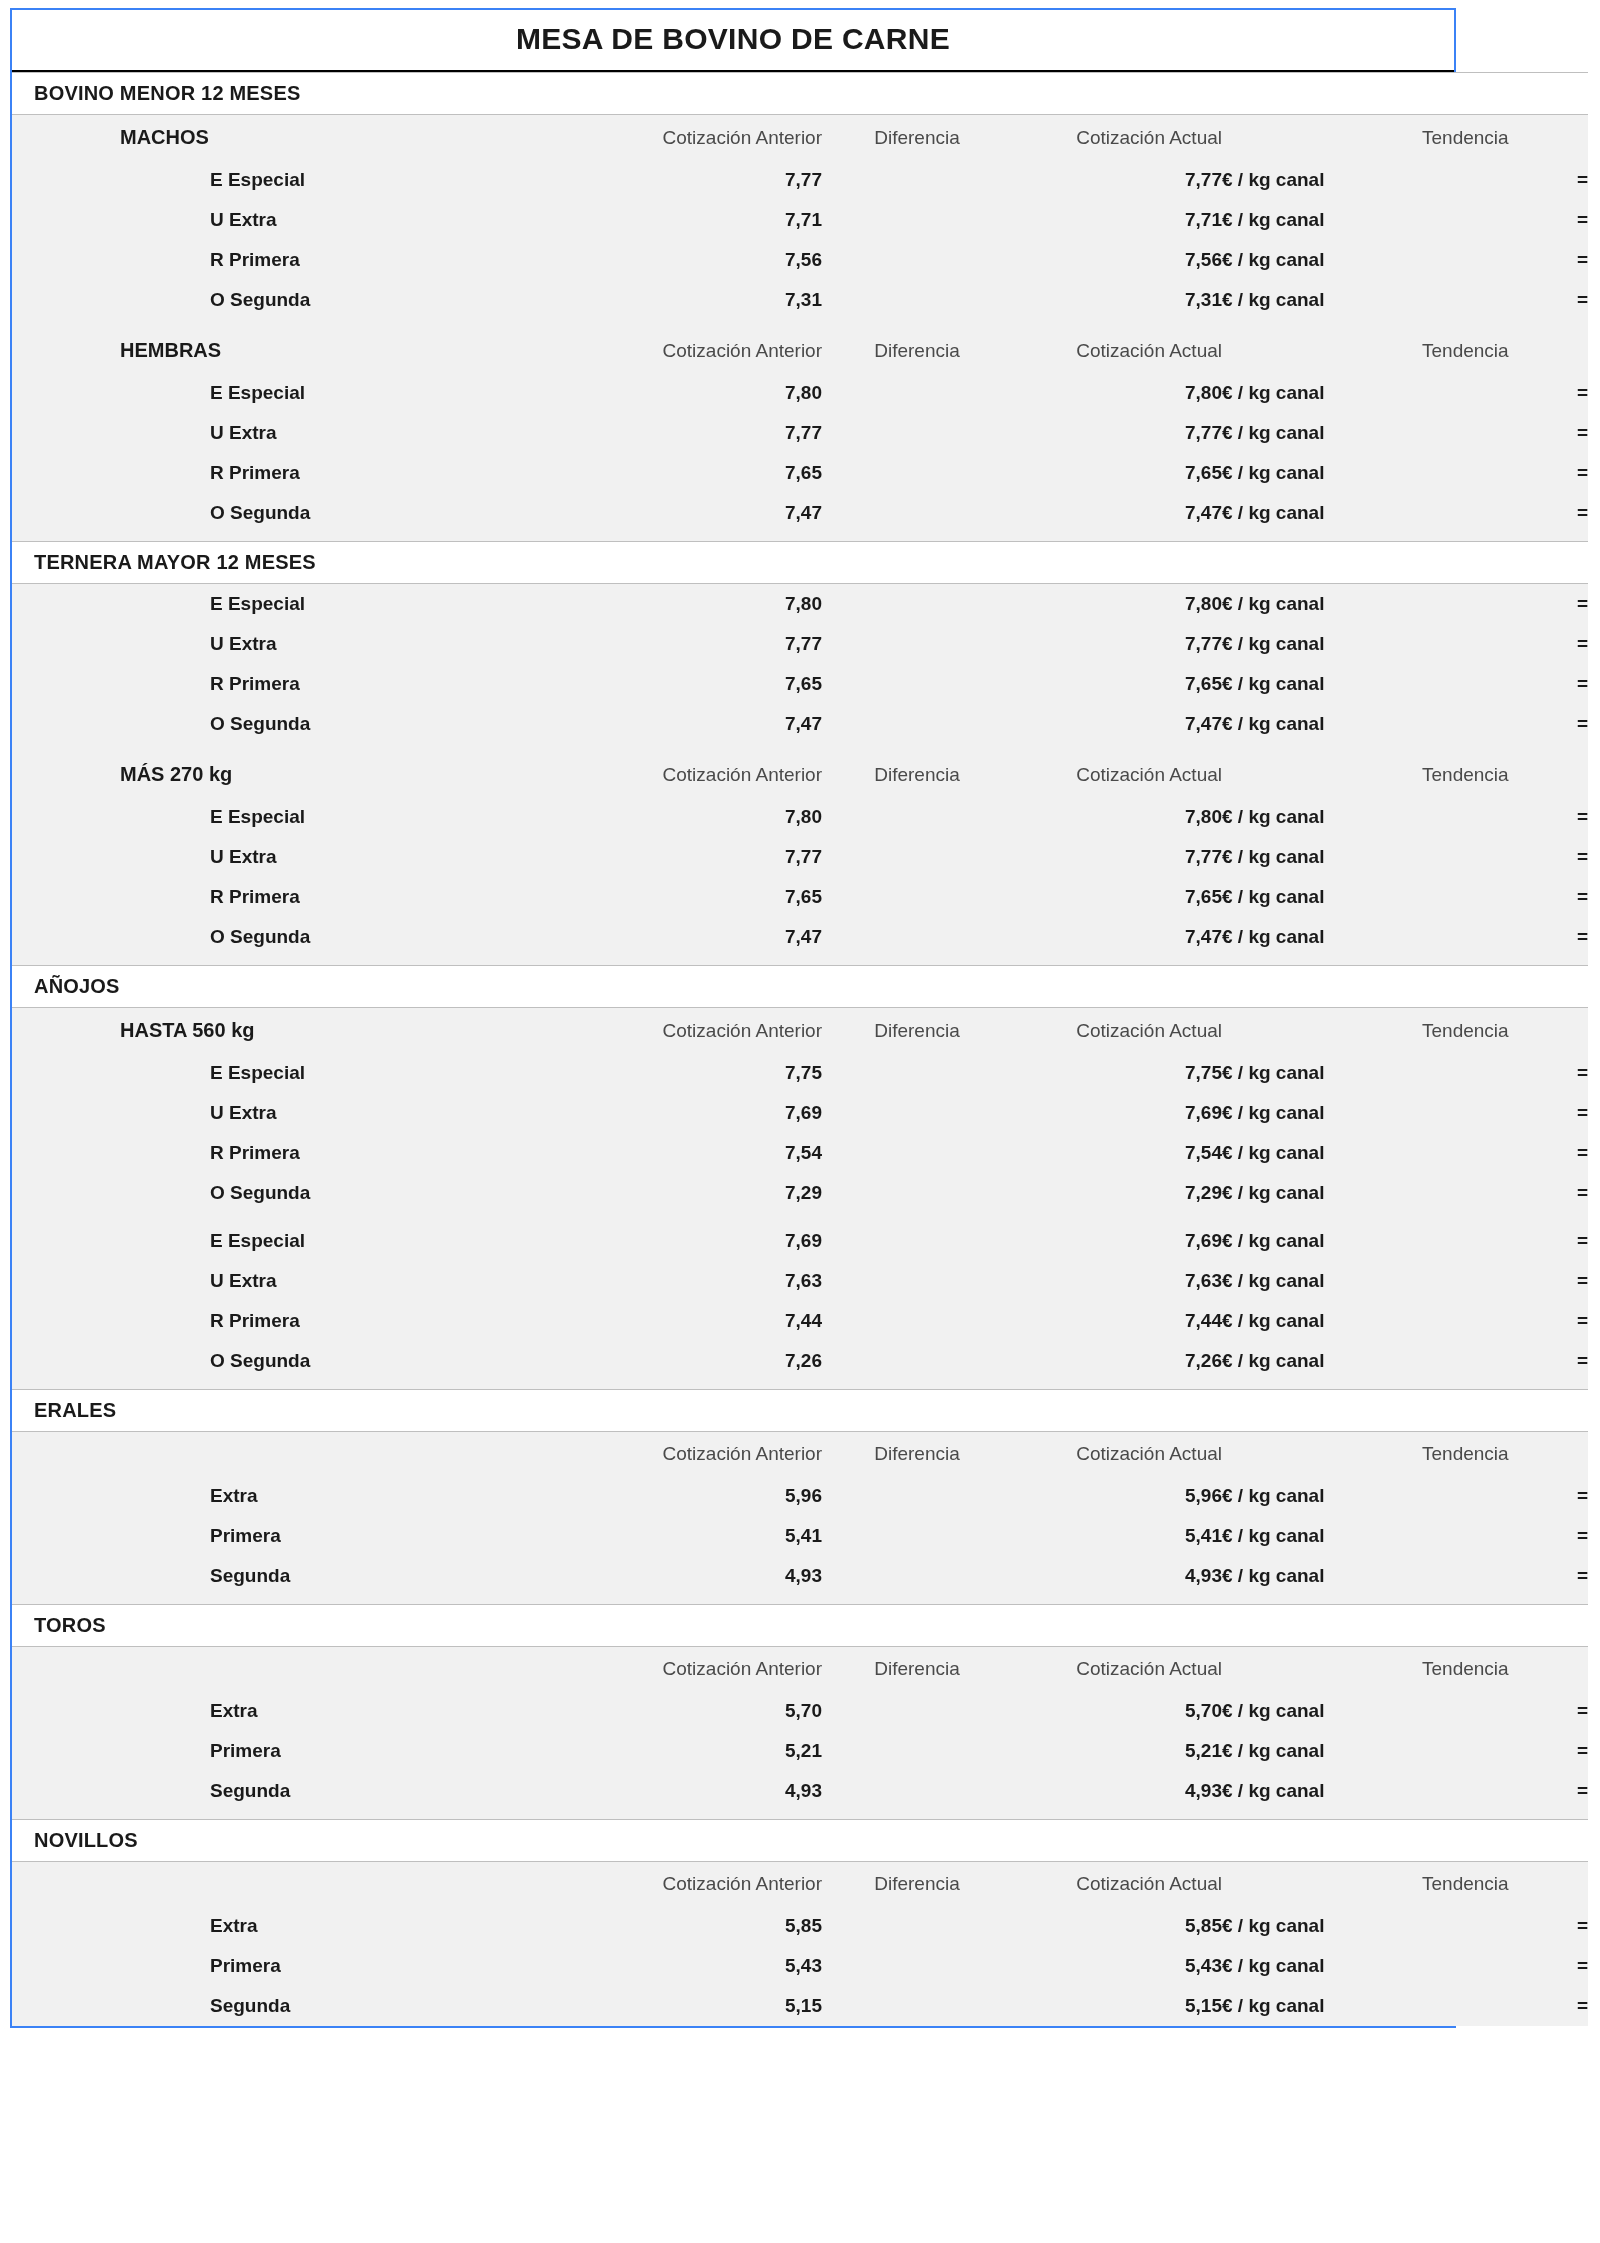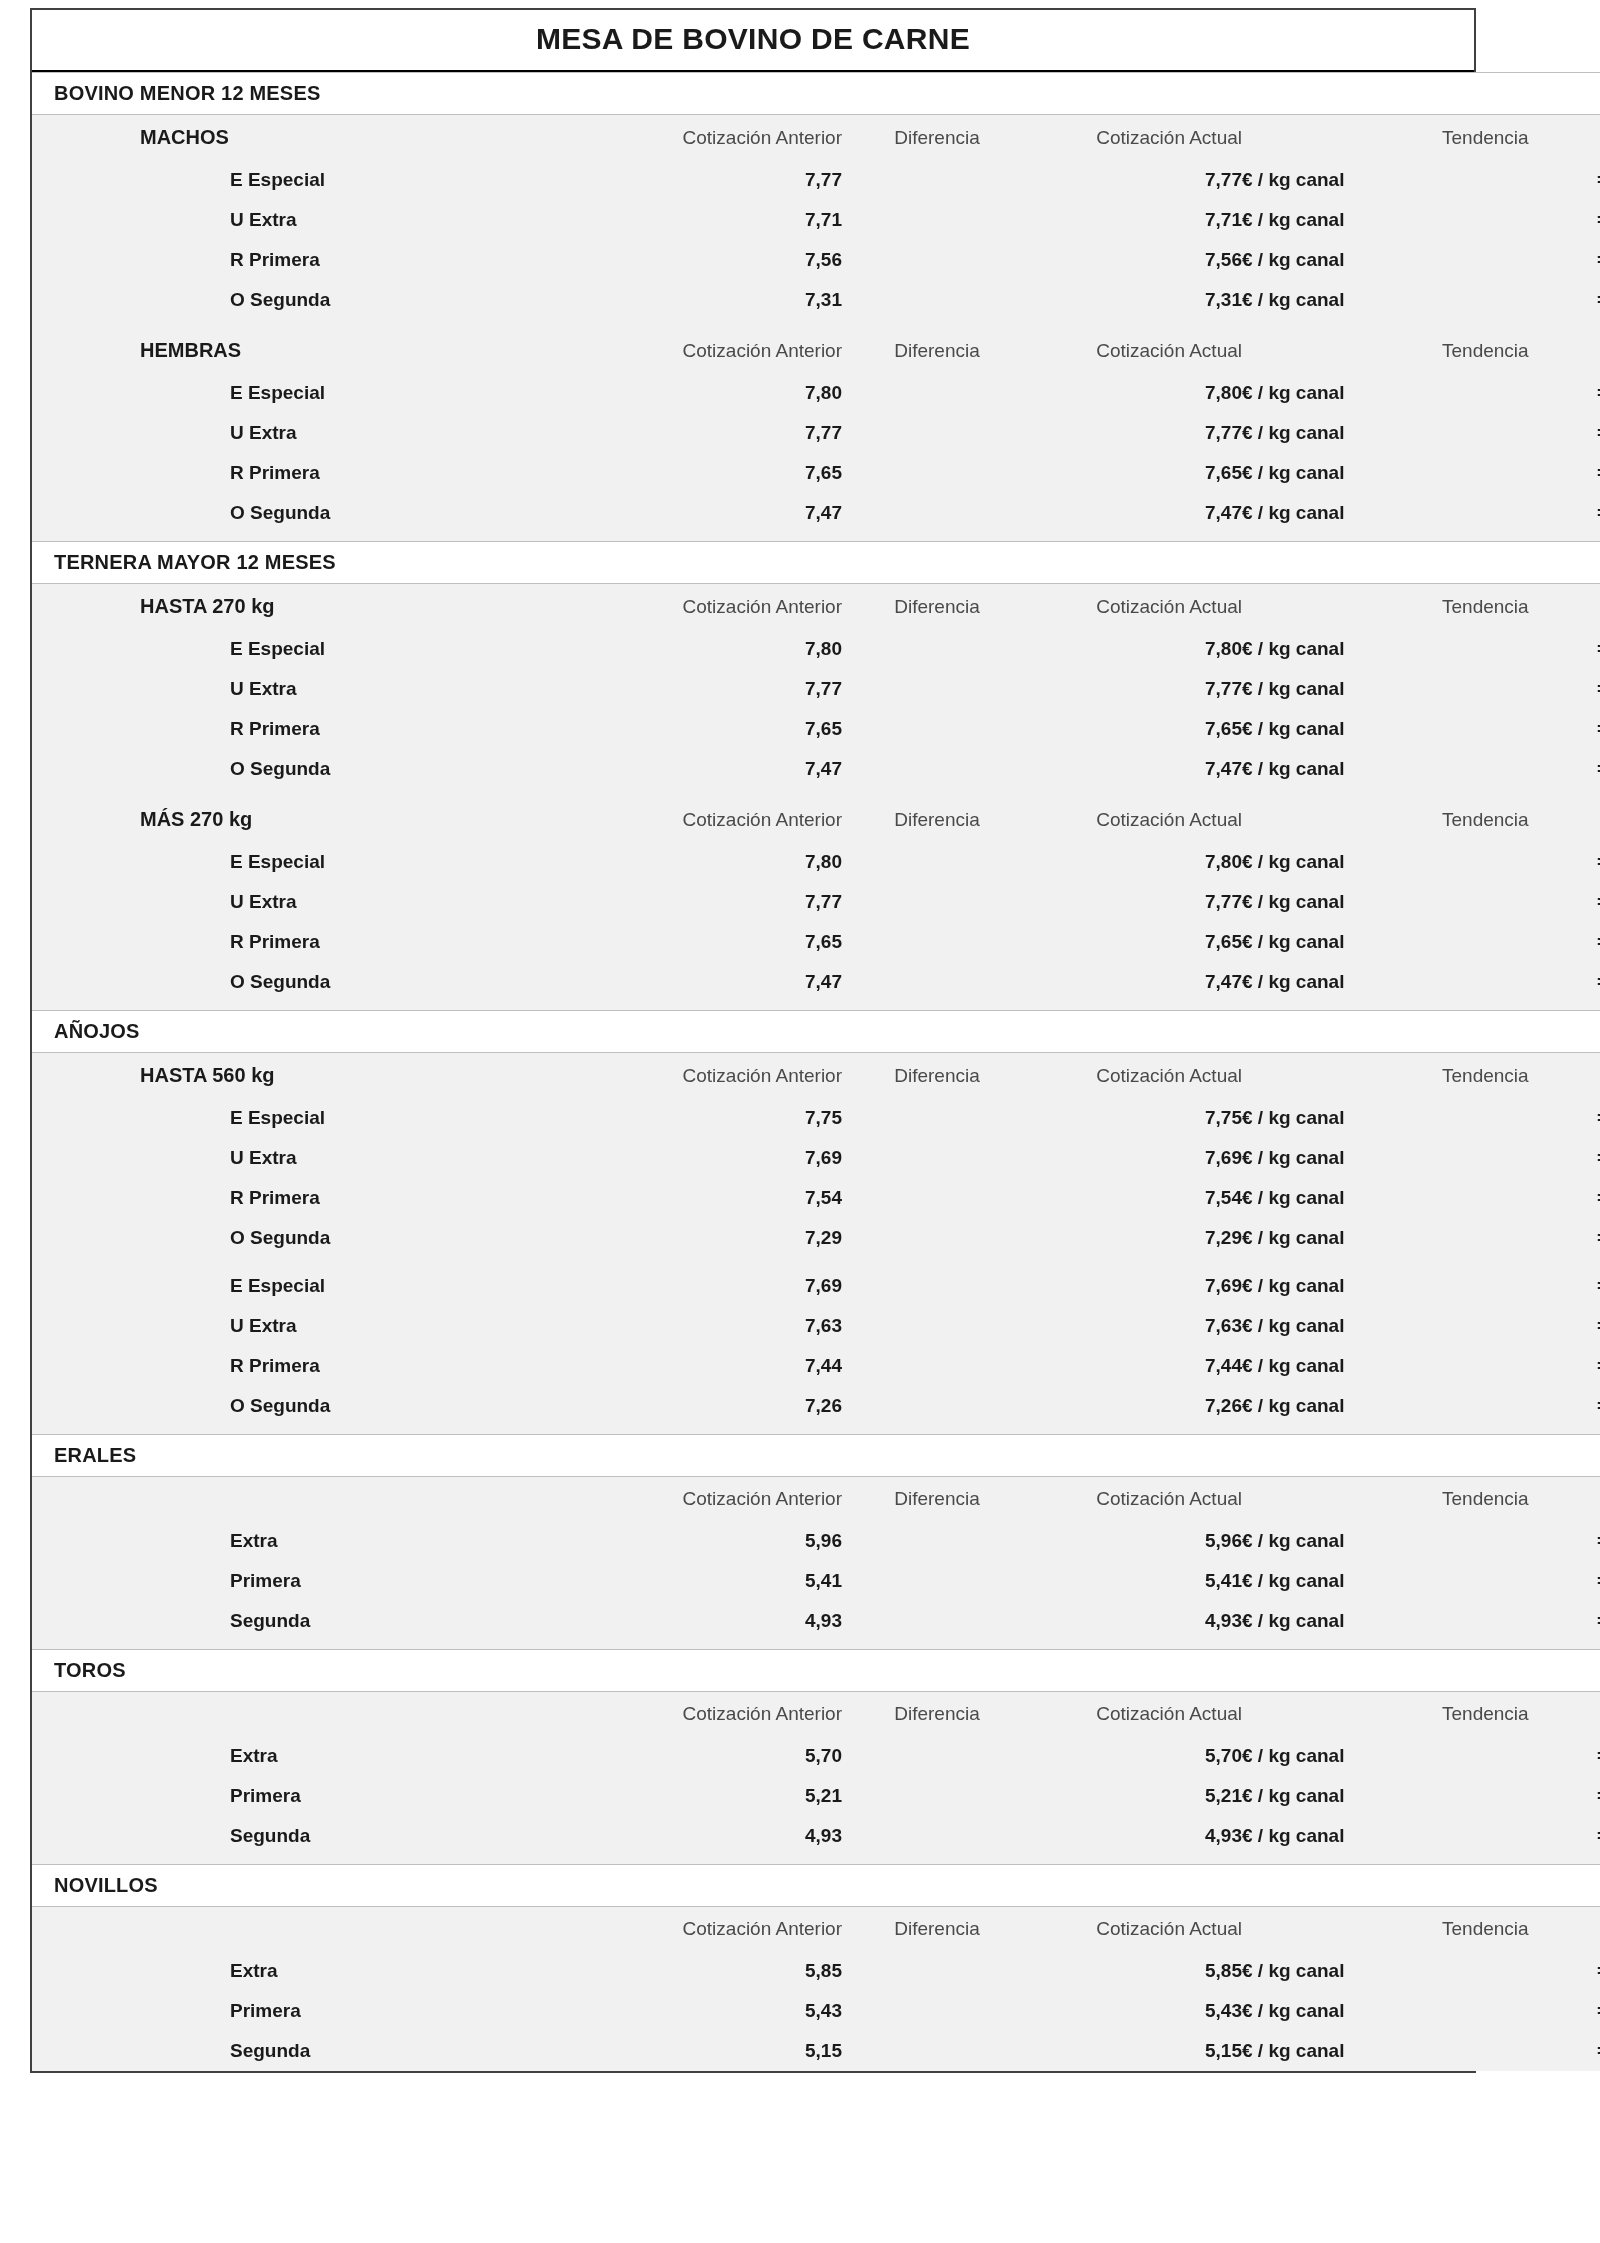--- a/index.html
+++ b/index.html
@@ -12,24 +12,23 @@
     color: #231f20;
   }
   .page {
     width: 1600px;
     min-height: 2243px;
     box-sizing: border-box;
     padding: 8px 10px 0 10px;
     background: #ffffff;
   }
   .doc {
-    border: 2px solid #404040;
+    border: 2px solid #3b82f6;
     box-sizing: border-box;
     width: 1446px;
-    margin-left: 20px;
   }
   .doc-title {
     text-align: center;
     font-size: 30px;
     font-weight: bold;
     letter-spacing: 0.3px;
     padding: 12px 0 14px 0;
     border-bottom: 2px solid #000000;
     background: #ffffff;
     color: #1a1a1a;
@@ -201,28 +200,20 @@
             <td class="curr">7,47</td>
             <td class="unit">€ / kg canal</td>
             <td class="trend">=</td>
           </tr>
           <tr class="spacer-row">
             <td colspan="6"></td>
           </tr>
           <tr class="group-row">
             <td colspan="6">TERNERA MAYOR 12 MESES</td>
           </tr>
-          <tr class="header-row">
-            <td class="subgroup">HASTA 270 kg</td>
-            <td class="hdr-prev">Cotización Anterior</td>
-            <td class="hdr-diff">Diferencia</td>
-            <td class="hdr-curr">Cotización Actual</td>
-            <td class="hdr-unit"></td>
-            <td class="hdr-trend">Tendencia</td>
-          </tr>
           <tr class="data-row">
             <td class="item">E Especial</td>
             <td class="num">7,80</td>
             <td class="diff"></td>
             <td class="curr">7,80</td>
             <td class="unit">€ / kg canal</td>
             <td class="trend">=</td>
           </tr>
           <tr class="data-row">
             <td class="item">U Extra</td>

